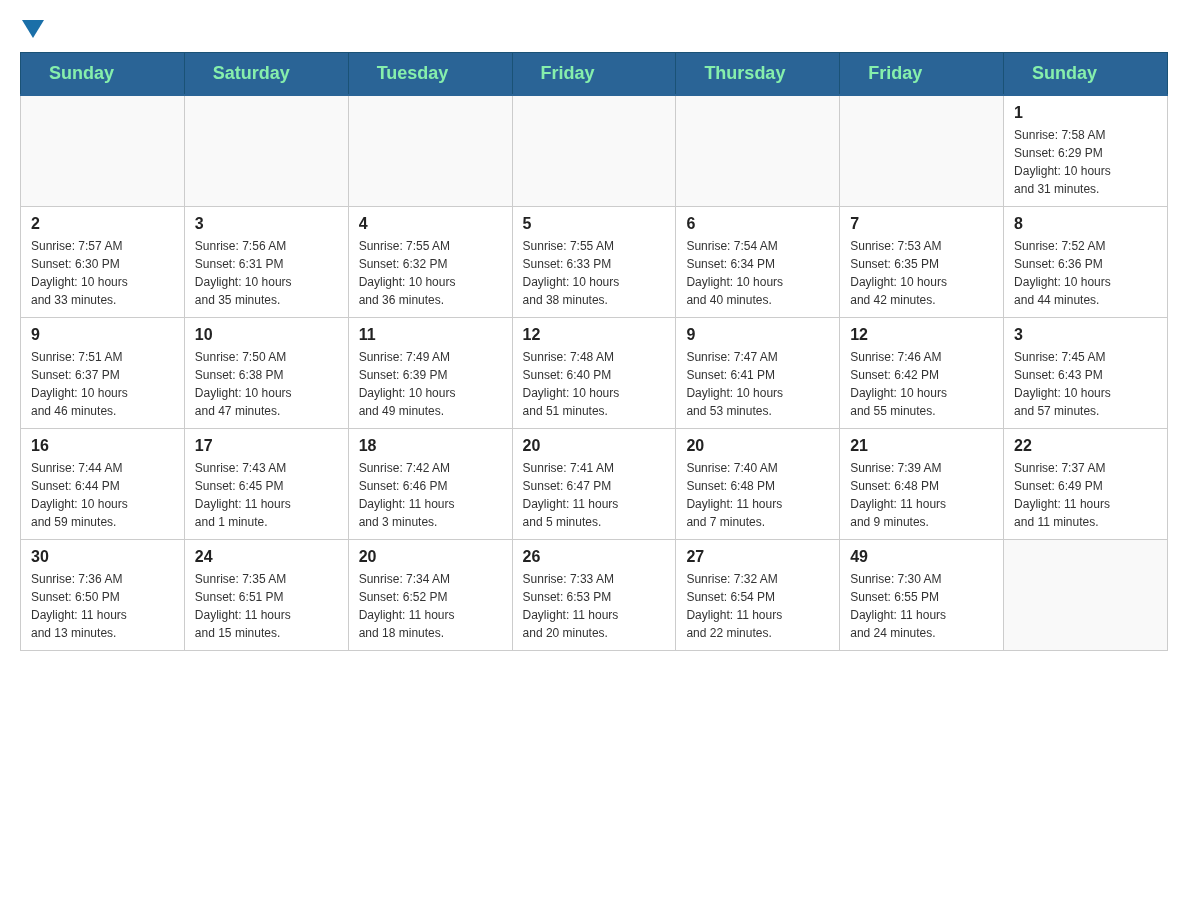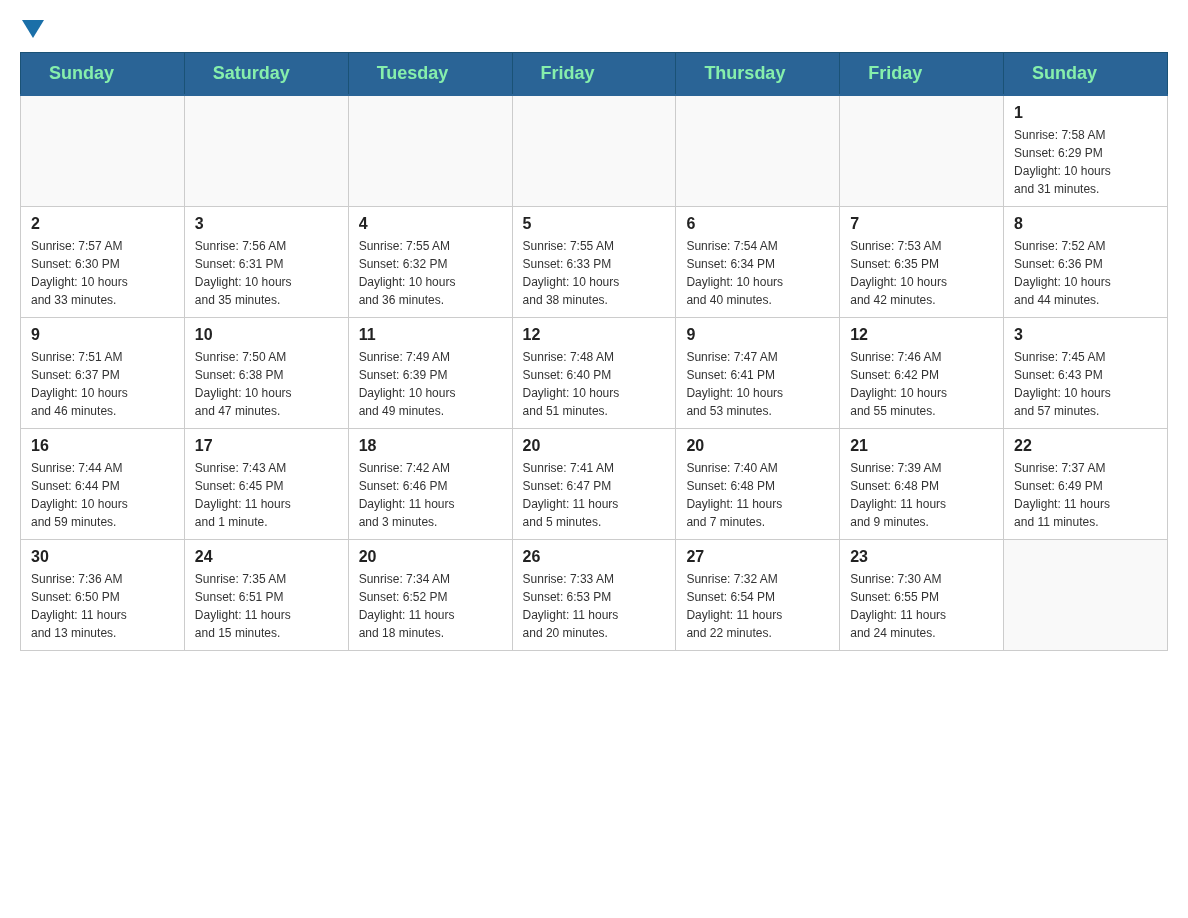--- a/index.html
+++ b/index.html
@@ -241,19 +241,19 @@
         </td>
         <td>
           <div class="day-num">26</div>
           <div class="day-info">Sunrise: 7:33 AM<br>Sunset: 6:53 PM<br>Daylight: 11 hours<br>and 20 minutes.</div>
         </td>
         <td>
           <div class="day-num">27</div>
           <div class="day-info">Sunrise: 7:32 AM<br>Sunset: 6:54 PM<br>Daylight: 11 hours<br>and 22 minutes.</div>
         </td>
         <td>
-          <div class="day-num">23</div>
+          <div class="day-num">49</div>
           <div class="day-info">Sunrise: 7:30 AM<br>Sunset: 6:55 PM<br>Daylight: 11 hours<br>and 24 minutes.</div>
         </td>
         <td class="empty-cell"></td>
       </tr>
     </tbody>
 </table>
 
 </body></html>

